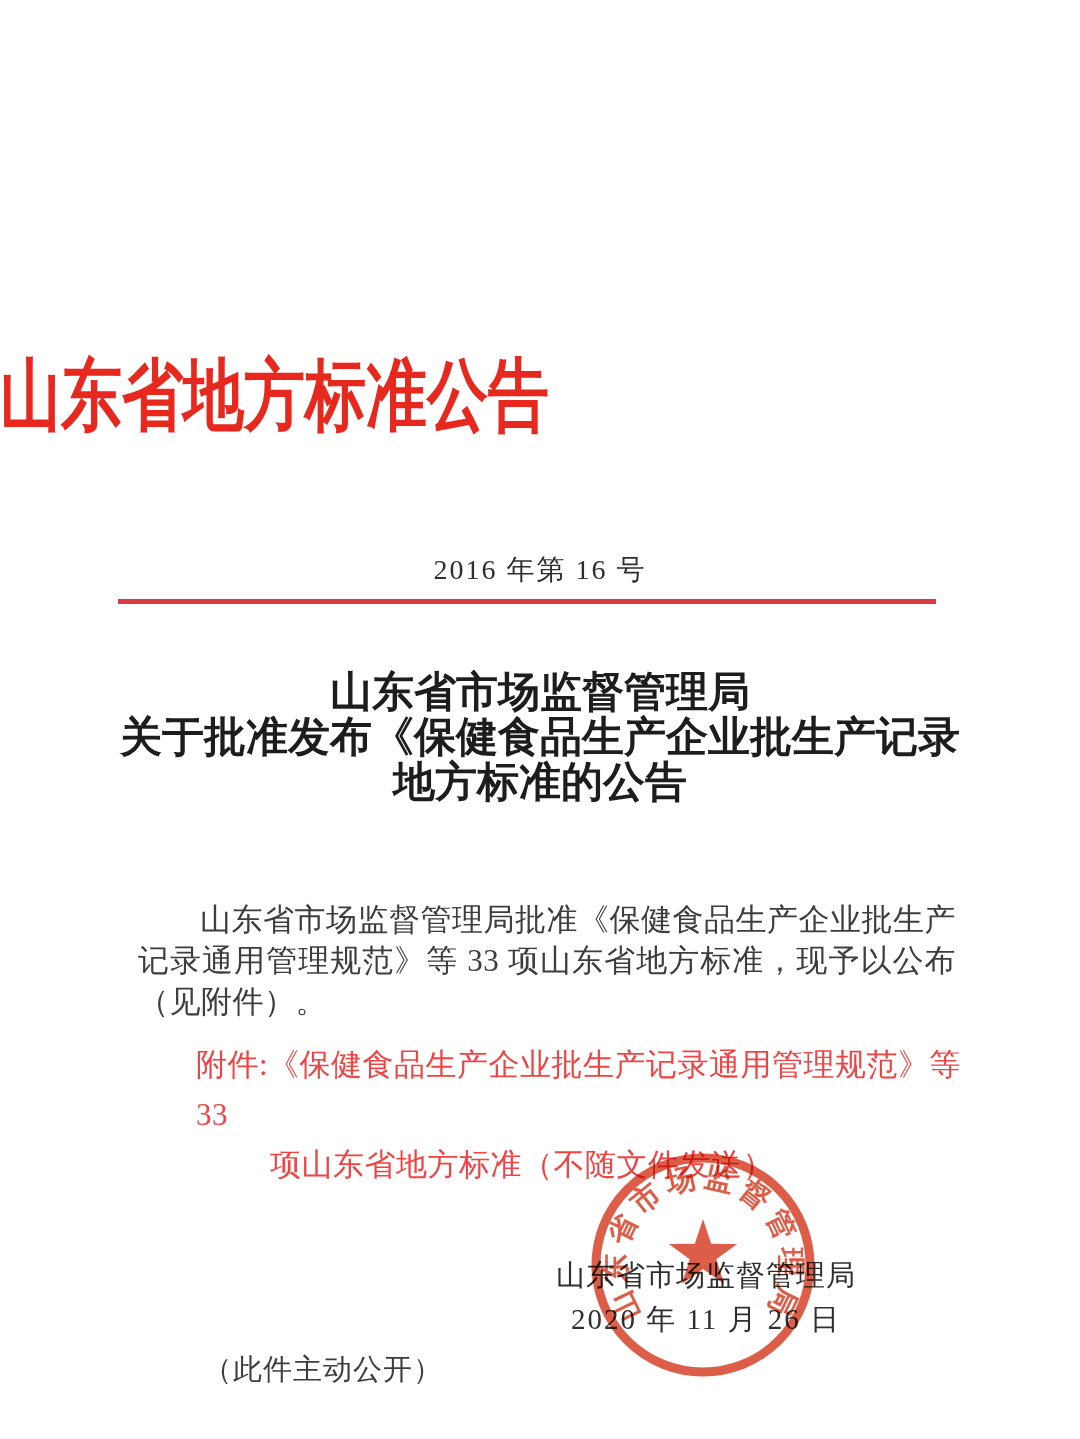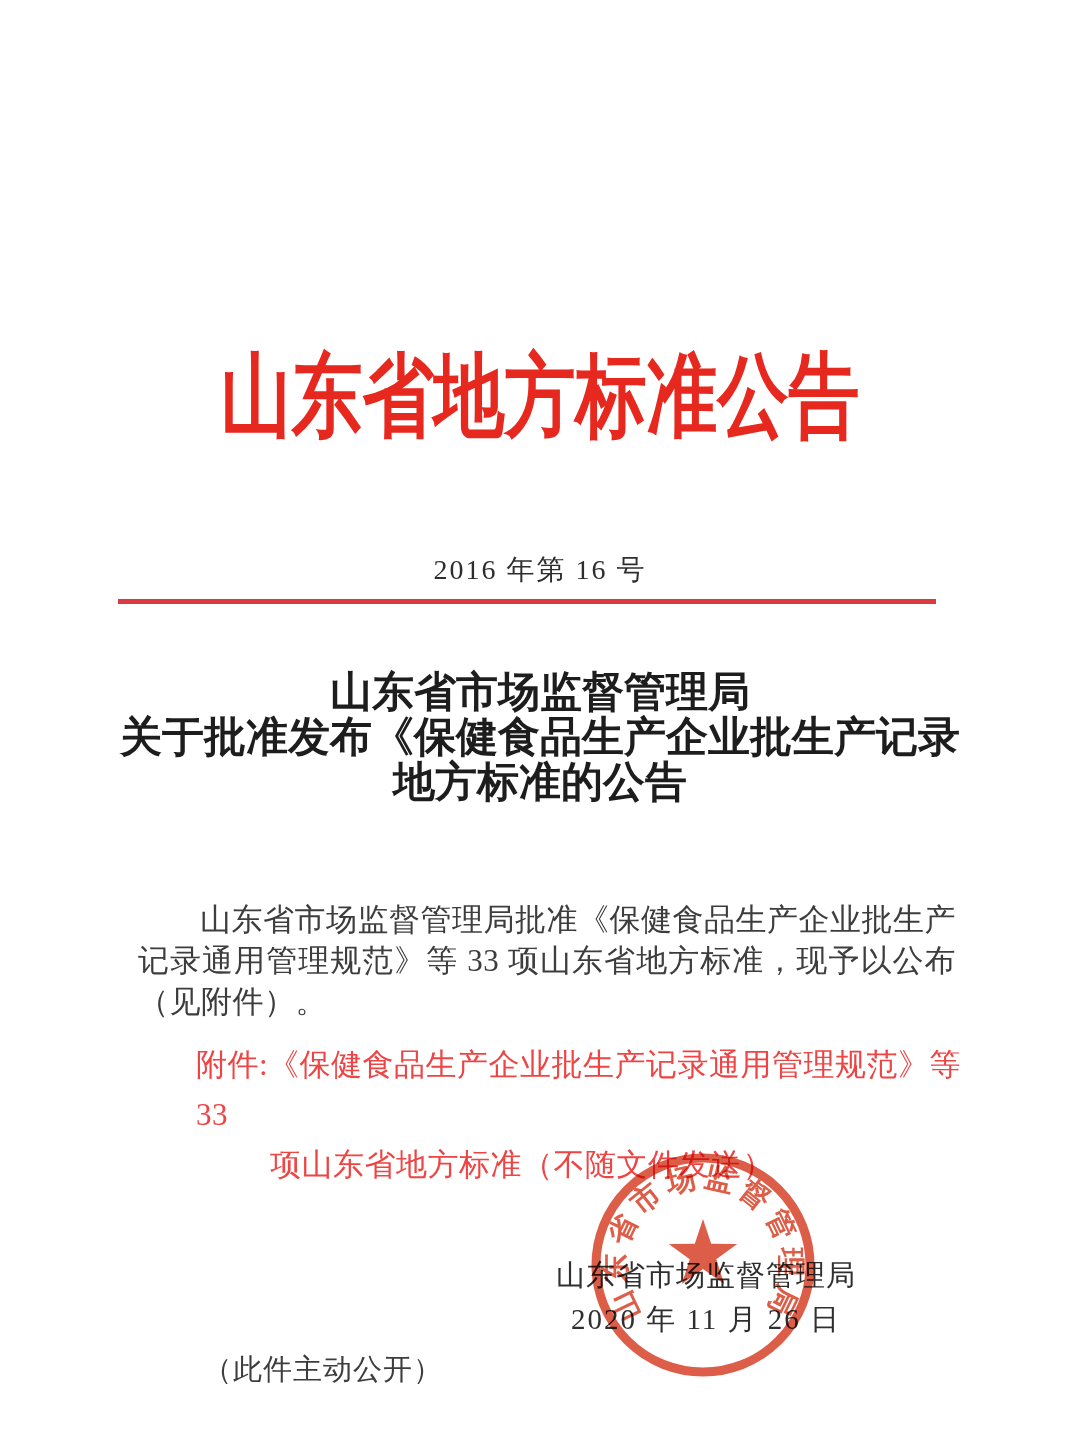--- a/index.html
+++ b/index.html
@@ -7,22 +7,22 @@
     position:relative;
     width:1080px;height:1439px;
     margin:0 auto;
     background:#ffffff;
     font-family:"Liberation Serif","DejaVu Serif",serif;
     overflow:hidden;
   }
   
   .masthead-title{
     position:absolute;top:336px;left:0;right:0;
-    text-align:center;
-    font-size:71px;line-height:120px;
+    text-align:left;
+    font-size:61px;line-height:120px;
     font-weight:bold;
     color:var(--masthead-red,#e7281e);
     letter-spacing:0;
     white-space:nowrap;
   }
   .masthead-title .stretch{
     display:inline-block;
     transform:scaleY(1.28);
     transform-origin:50% 50%;
   }

